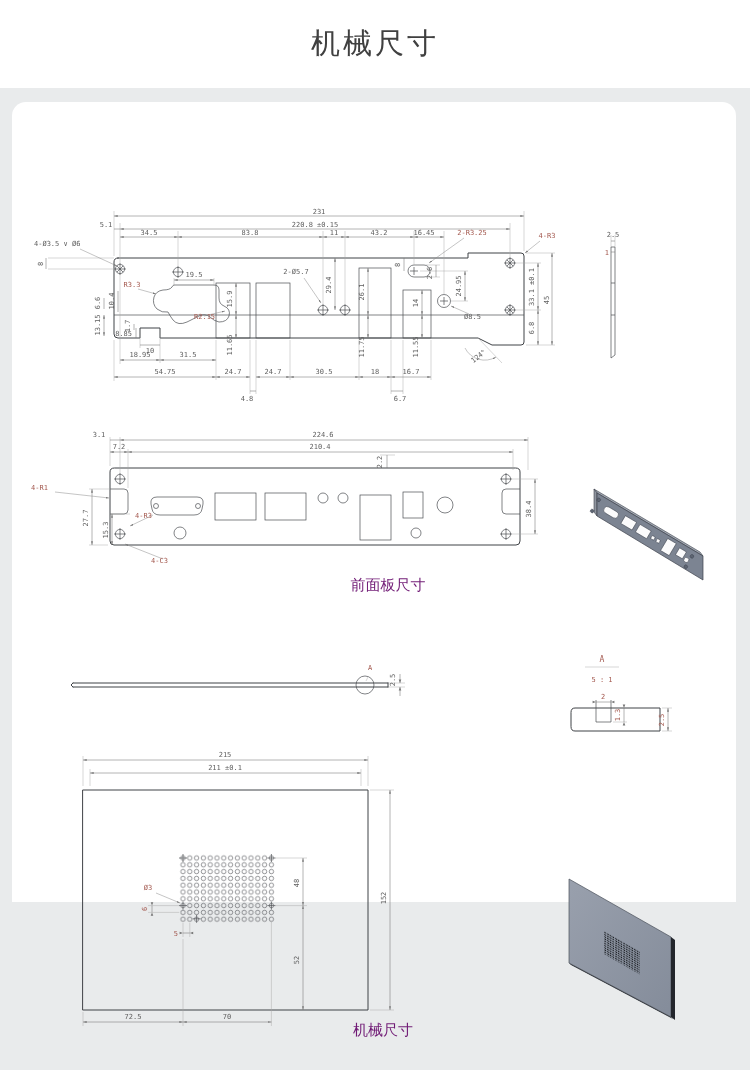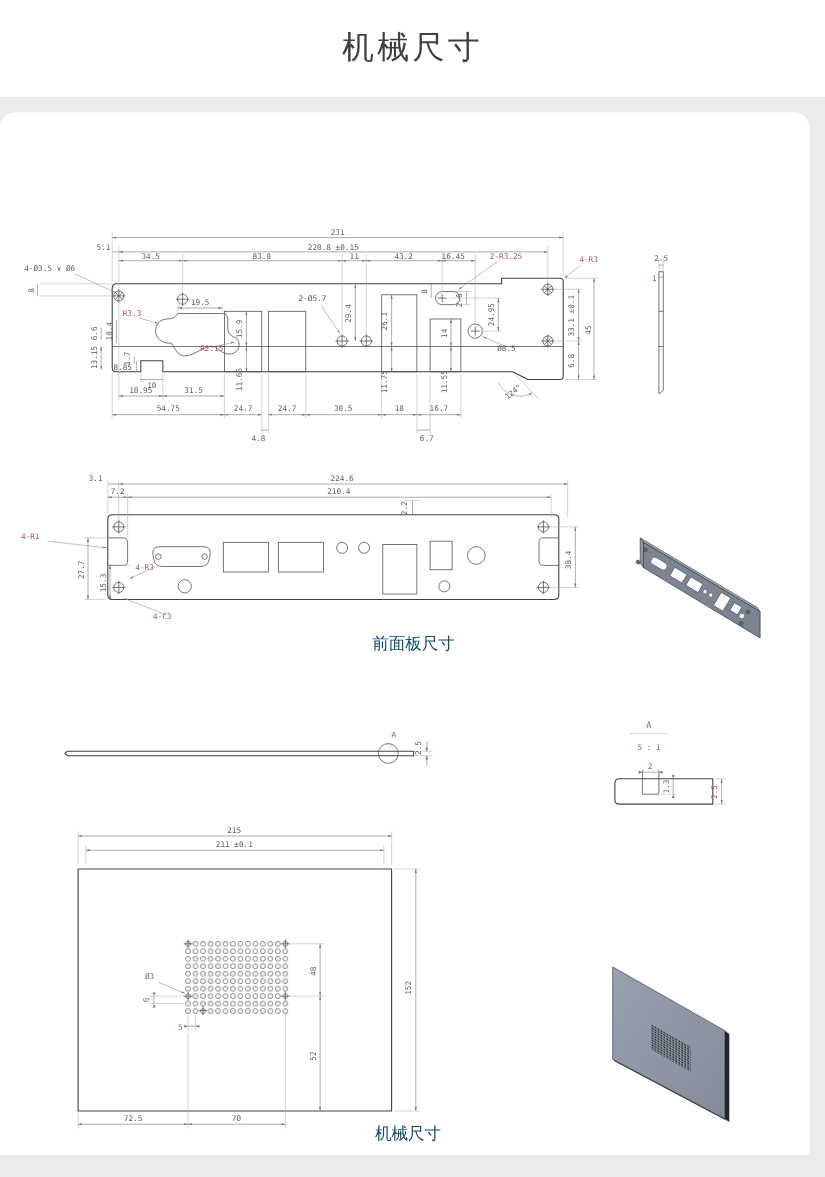--- a/index.html
+++ b/index.html
@@ -1,23 +1,23 @@
 <!DOCTYPE html>
 <html style="--bg: #e9ebec; --card: #ffffff; --line: #3f4246; --dim-text: #5e5e5e; --accent: #a3584e;"><head>
 <meta charset="utf-8">
 <style>
   :root{ --bg:#e9ebec; --card:#ffffff; --line:#3f4246; --dim-text:#5e5e5e; --accent:#a3584e; }
   *{box-sizing:border-box}
   html,body{margin:0;padding:0}
   body{width:750px;height:1070px;background:var(--bg);font-family:"Liberation Sans",sans-serif;overflow:hidden}
   .header{height:88px;background:#fff;display:flex;align-items:center;justify-content:center}
   .page-title{font-size:29px;color:#404040;letter-spacing:3px;font-weight:500;font-family:"DejaVu Sans",sans-serif}
-  .card{margin:14px 14px 0 0;height:948px;background:var(--card);border-radius:14px 14px 0 0;position:relative}
+  .card{margin:14px 14px 0 12px;height:800px;background:var(--card);border-radius:14px 14px 0 0;position:relative}
   .abs{position:absolute}
-  .caption{font-size:15px;color:#0c4a6e;text-align:center;font-family:"DejaVu Sans",sans-serif}
+  .caption{font-size:15px;color:#701a75;text-align:center;font-family:"DejaVu Sans",sans-serif}
   
   .o{stroke:var(--line);stroke-width:1;fill:none;stroke-linejoin:round;stroke-linecap:round}
   .i{stroke:#4a4d52;stroke-width:.7;fill:none}
   .e{stroke:#a5a5a5;stroke-width:.45;fill:none}
   .d{stroke:#777;stroke-width:.55;fill:none;marker-start:url(#ar);marker-end:url(#ar)}
   .dn{stroke:#777;stroke-width:.55;fill:none}
   .la{stroke:#8a8a8a;stroke-width:.5;fill:none;marker-end:url(#ar)}
   .t{font-family:"DejaVu Sans Mono",monospace;font-size:7px;fill:var(--dim-text);text-anchor:middle}
   .ts{text-anchor:start}
   .te{text-anchor:end}

